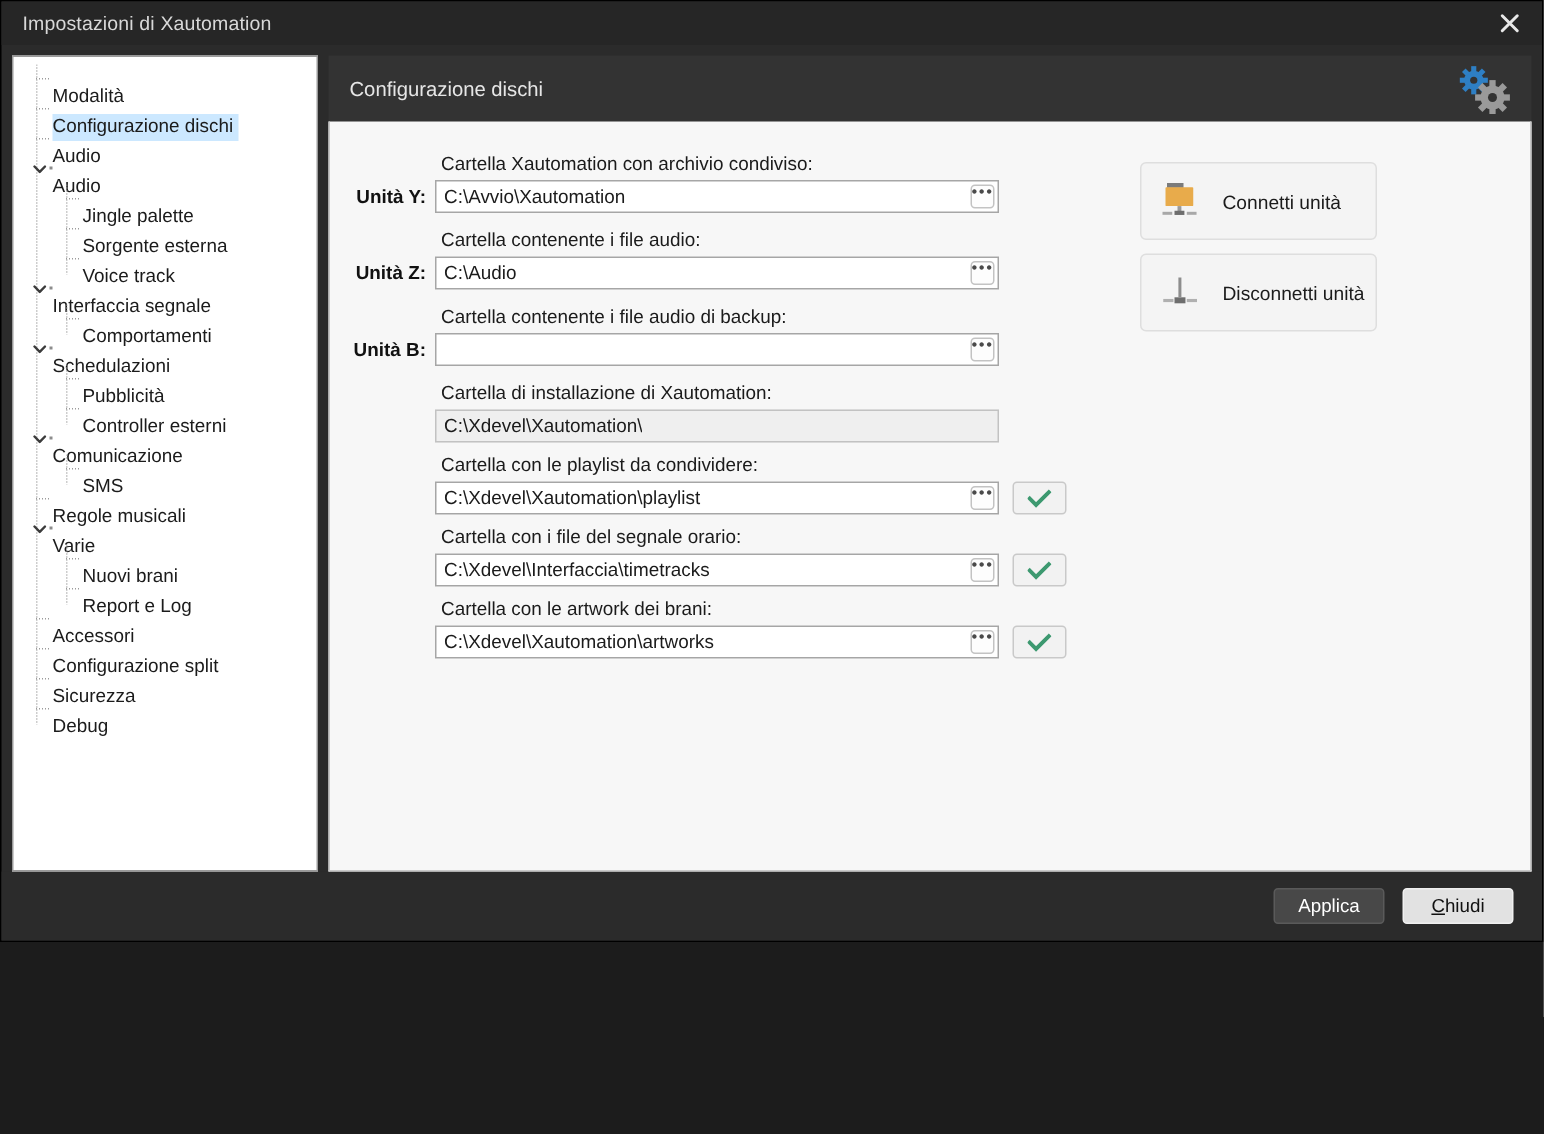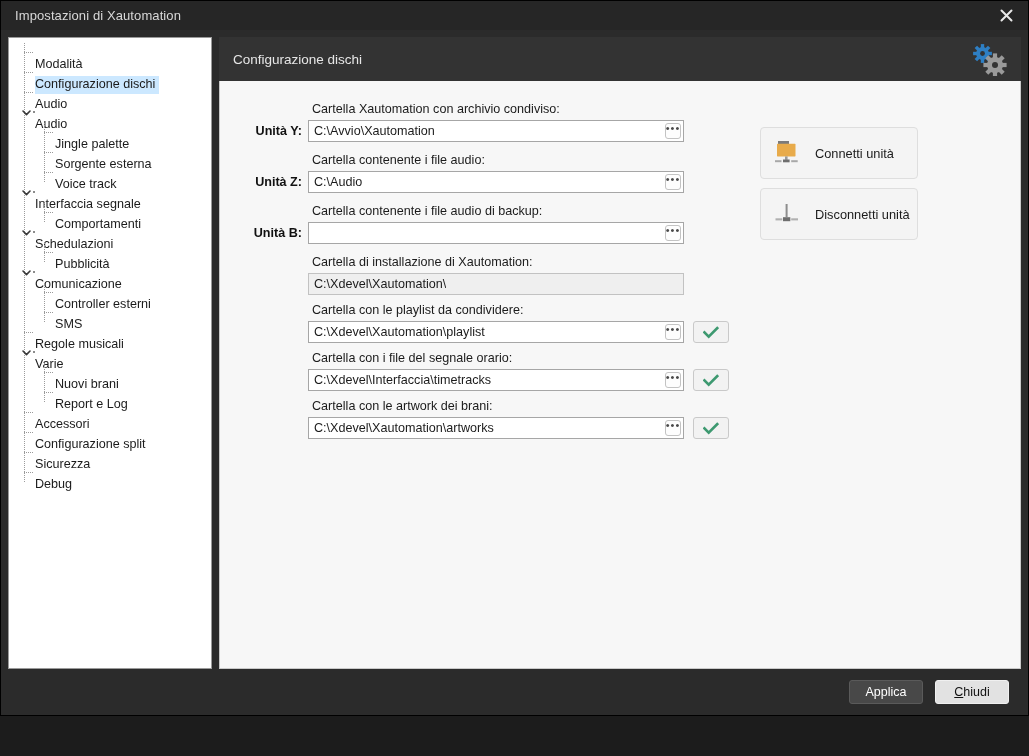--- a/index.html
+++ b/index.html
@@ -4,21 +4,21 @@
 <style>
   * { box-sizing: border-box; margin: 0; padding: 0; }
   html, body {
     width: 1029px; height: 756px;
     background: #1c1c1c;
     font-family: "Liberation Sans", sans-serif;
     overflow: hidden;
   }
   .window {
     position: relative;
-    width: 1029px; height: 716px;
+    width: 1029px; height: 628px;
     background: #2b2b2b;
     border: 1px solid #000;
     display: flex; flex-direction: column;
   }
 
   
   .titlebar {
     height: 29px;
     background: #262626;
     display: flex; align-items: center;
@@ -152,21 +152,21 @@
     background: #f7f7f7;
     border: 1px solid #c9c9c9;
     border-top: none;
     position: relative;
     overflow: hidden;
   }
 
   
   .form {
     position: absolute;
-    left: 24px; top: 20px;
+    left: 6px; top: 20px;
     width: 690px;
   }
   .fieldgroup { position: relative; margin-bottom: 4px; }
   .fg-label {
     font-size: 12.6px;
     color: #1b1b1b;
     margin-left: 68px;
     margin-bottom: 3px;
     line-height: 16px;
   }
@@ -227,21 +227,21 @@
   }
   .check-btn svg { display:block; }
 
   
   .gap-lg { margin-bottom: 10px; }
   .gap-md { margin-bottom: 7px; }
 
   
   .side-actions {
     position: absolute;
-    left: 540px; top: 46px;
+    left: 540px; top: 27px;
     width: 158px;
   }
   .action-btn {
     width: 158px; height: 52px;
     background: #f4f4f4;
     border: 1px solid #dedede;
     border-radius: 4px;
     display: flex; align-items: center;
     cursor: pointer;
     margin-bottom: 9px;
@@ -361,32 +361,32 @@
             </div>
             <div class="dotmark"></div>
             <div class="lbl lvl0" style="padding-left: 0px; margin-left: 26px;">Schedulazioni</div>
           </div>
           <div class="tree-item">
             <div class="vline2"></div>
             <div class="tick2"></div>
             <div class="lbl lvl1" style="padding-left: 0px; margin-left: 46px;">Pubblicità</div>
           </div>
           <div class="tree-item">
+            <div class="vline2"></div>
+            <div class="tick2"></div>
+            <div class="lbl lvl1" style="padding-left: 0px; margin-left: 46px;">Controller esterni</div>
+          </div>
+          <div class="tree-item">
             <div class="chev">
               <svg width="9" height="6" viewBox="0 0 9 6">
                 <path d="M1 1 L4.5 4.6 L8 1" stroke="#3b3b3b" stroke-width="1.6" fill="none" stroke-linecap="round" stroke-linejoin="round"></path>
               </svg>
             </div>
             <div class="dotmark"></div>
             <div class="lbl lvl0" style="padding-left: 0px; margin-left: 26px;">Comunicazione</div>
-          </div>
-          <div class="tree-item">
-            <div class="vline2"></div>
-            <div class="tick2"></div>
-            <div class="lbl lvl1" style="padding-left: 0px; margin-left: 46px;">Controller esterni</div>
           </div>
           <div class="tree-item">
             <div class="vline2"></div>
             <div class="tick2"></div>
             <div class="lbl lvl1" style="padding-left: 0px; margin-left: 46px;">SMS</div>
           </div>
           <div class="tree-item">
             <div class="tick"></div>
             <div class="lbl lvl0" style="padding-left: 0px; margin-left: 26px;">Regole musicali</div>
           </div>

